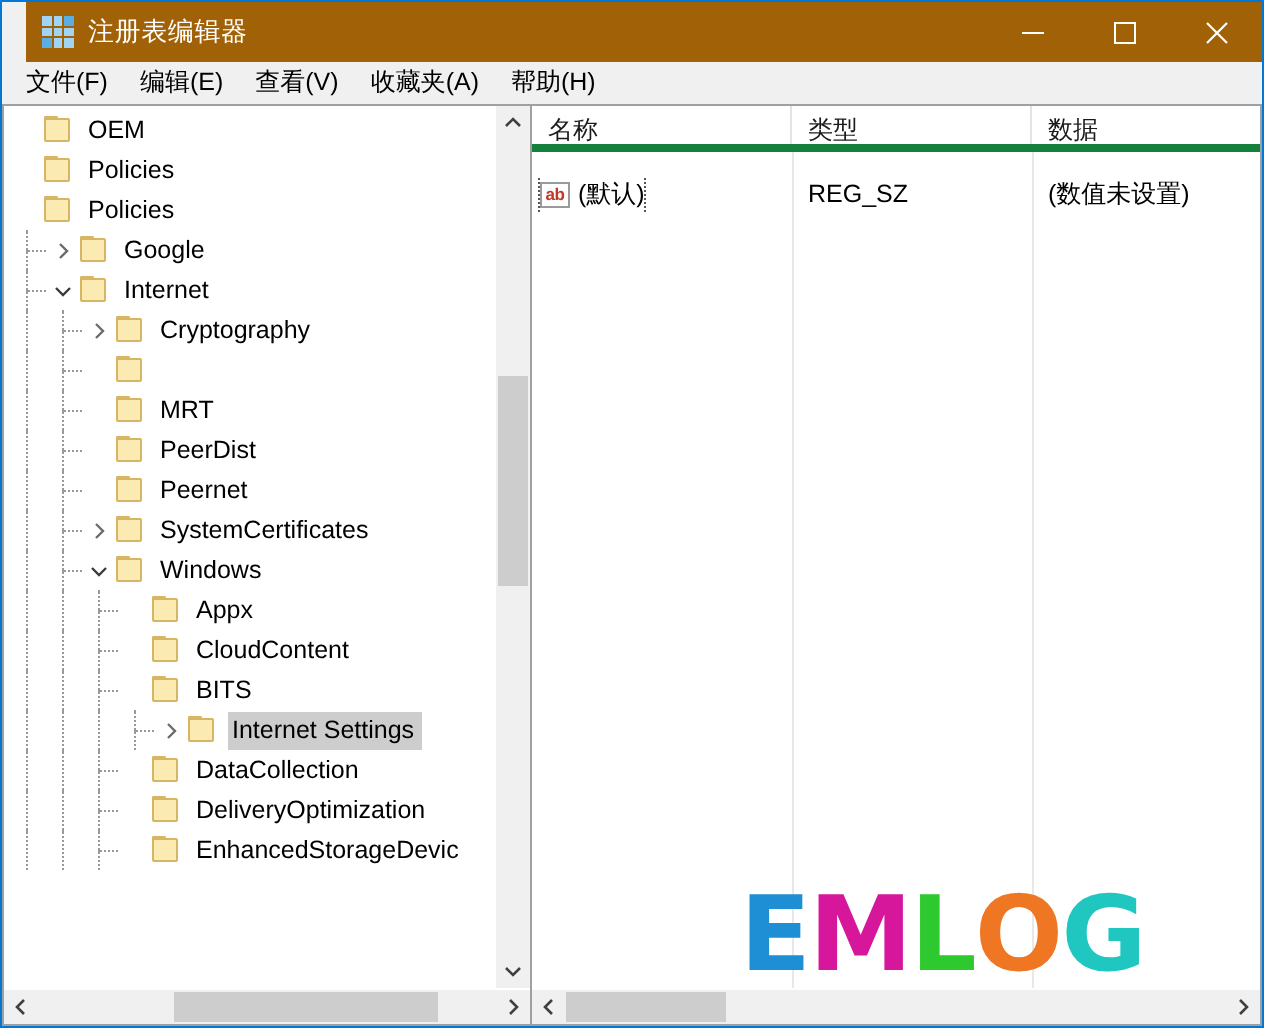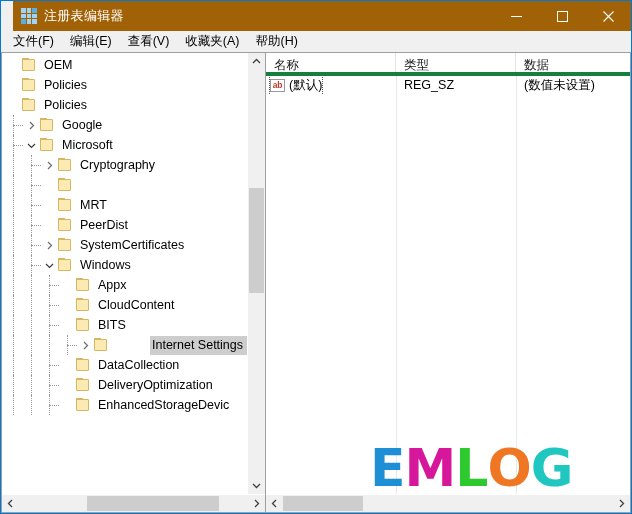--- a/index.html
+++ b/index.html
@@ -183,21 +183,20 @@
     border-radius: 1px 1px 0 0;
   }
   .tree-label {
     font-size: 12.5px;
     line-height: 16px;
     padding: 1px 4px 2px 2px;
     color: #000;
   }
   .tree-row.selected .tree-label {
     background: #cdcdcd;
-    margin-left: 36px;
   }
 
   
   .guide {
     position: absolute;
     top: 0; bottom: 0;
     width: 1px;
     border-left: 1px dotted #9a9a9a;
   }
   .guide-h {
@@ -298,20 +297,21 @@
     position: absolute;
     top: 0; bottom: 0;
     width: 1px;
     background: #e8e8e8;
   }
   .lv-row {
     height: 19px;
     display: flex;
     align-items: center;
     position: relative;
+    margin-top: 12px;
   }
   .lv-cell {
     box-sizing: border-box;
     font-size: 12.5px;
     color: #000;
     padding-left: 8px;
     white-space: nowrap;
     overflow: hidden;
     line-height: 19px;
   }
@@ -477,21 +477,21 @@
               <div style="width: 21px; flex: 0 0 21px; height: 20px;"></div>
               <div class="twisty">
                 <svg width="9" height="9" viewBox="0 0 9 9">
                   <path d="M1 3 L4.5 6.5 L8 3" fill="none" stroke="#3b3b3b" stroke-width="1.2"></path>
                 </svg>
               </div>
               <div class="folder">
                 <div class="ftab"></div>
                 <div class="fbody"></div>
               </div>
-              <div class="tree-label">Microsoft</div>
+              <div class="tree-label">Internet</div>
             </div>
             <div class="tree-row">
               <div class="guide" style="left: 11px;"></div>
               <div class="guide" style="left: 29px;"></div>
               <div class="guide-h" style="left: 29px; width: 10px;"></div>
               <div style="width: 39px; flex: 0 0 39px; height: 20px;"></div>
               <div class="twisty">
                 <svg width="9" height="9" viewBox="0 0 9 9">
                   <path d="M3 1 L6.5 4.5 L3 8" fill="none" stroke="#6b6b6b" stroke-width="1.2"></path>
                 </svg>
@@ -529,20 +529,32 @@
               <div class="guide" style="left: 11px;"></div>
               <div class="guide" style="left: 29px;"></div>
               <div class="guide-h" style="left: 29px; width: 10px;"></div>
               <div style="width: 39px; flex: 0 0 39px; height: 20px;"></div>
               <div class="twisty"></div>
               <div class="folder">
                 <div class="ftab"></div>
                 <div class="fbody"></div>
               </div>
               <div class="tree-label">PeerDist</div>
+            </div>
+            <div class="tree-row">
+              <div class="guide" style="left: 11px;"></div>
+              <div class="guide" style="left: 29px;"></div>
+              <div class="guide-h" style="left: 29px; width: 10px;"></div>
+              <div style="width: 39px; flex: 0 0 39px; height: 20px;"></div>
+              <div class="twisty"></div>
+              <div class="folder">
+                <div class="ftab"></div>
+                <div class="fbody"></div>
+              </div>
+              <div class="tree-label">Peernet</div>
             </div>
             <div class="tree-row">
               <div class="guide" style="left: 11px;"></div>
               <div class="guide" style="left: 29px;"></div>
               <div class="guide-h" style="left: 29px; width: 10px;"></div>
               <div style="width: 39px; flex: 0 0 39px; height: 20px;"></div>
               <div class="twisty">
                 <svg width="9" height="9" viewBox="0 0 9 9">
                   <path d="M3 1 L6.5 4.5 L3 8" fill="none" stroke="#6b6b6b" stroke-width="1.2"></path>
                 </svg>

